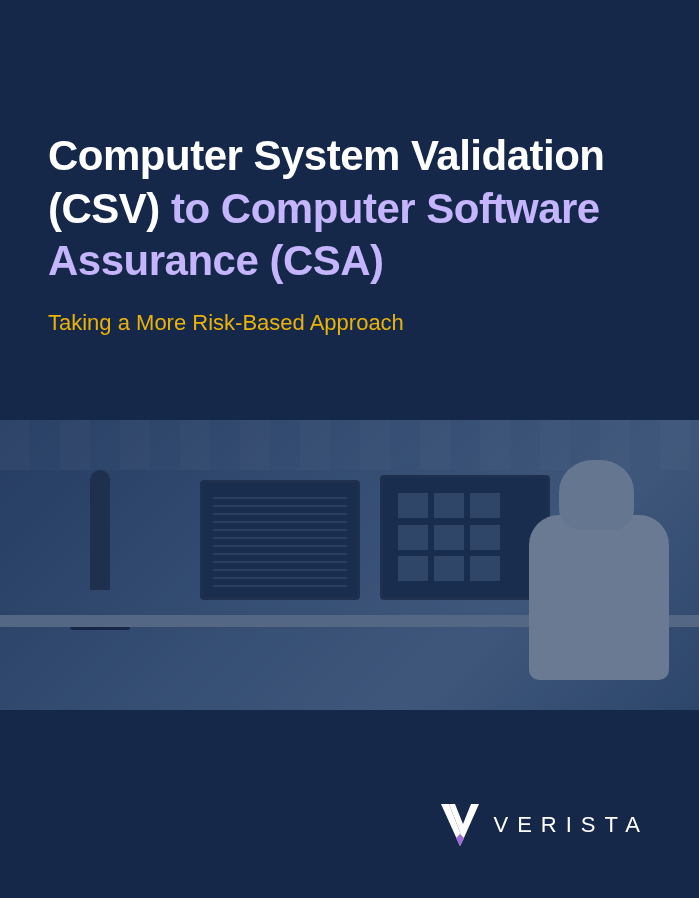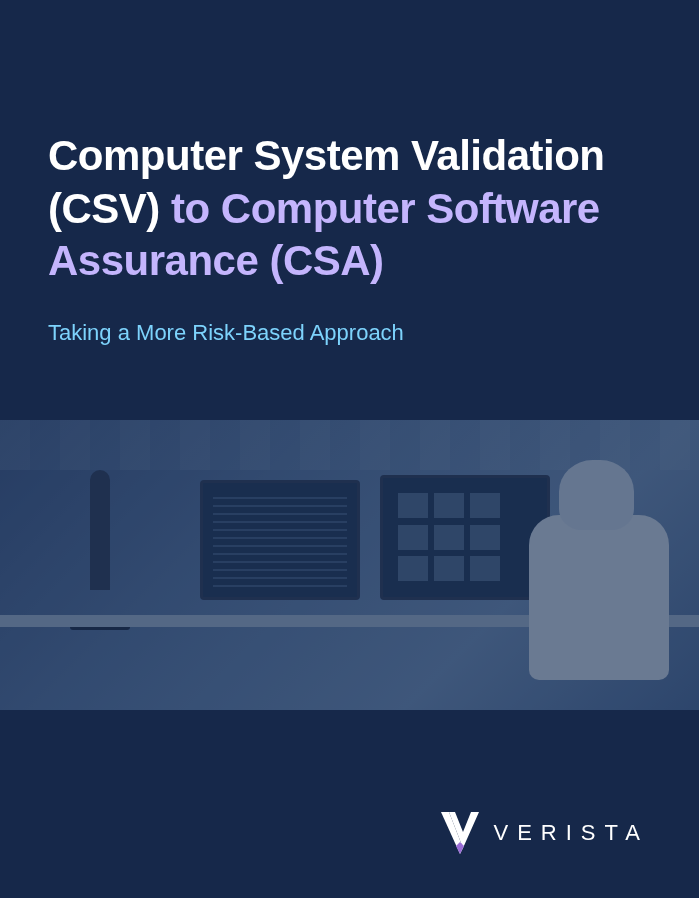--- a/index.html
+++ b/index.html
@@ -28,22 +28,22 @@
     }
     .title-white {
       color: #ffffff;
     }
     .title-purple {
       color: #c4b5fd;
     }
     .subtitle {
       font-size: 22px;
       font-weight: 400;
-      color: #7dd3fc;
-      margin-top: 32px;
+      color: #eab308;
+      margin-top: 22px;
     }
     .hero-image {
       position: absolute;
       top: 420px;
       left: 0;
       width: 699px;
       height: 290px;
       background: linear-gradient(135deg, #3a5580 0%, #5a7aa3 40%, #7090b5 70%, #4a6a95 100%);
       overflow: hidden;
     }
@@ -166,21 +166,21 @@
         90deg,
         rgba(150, 175, 200, 0.2) 0px,
         rgba(150, 175, 200, 0.2) 30px,
         rgba(110, 140, 175, 0.2) 30px,
         rgba(110, 140, 175, 0.2) 60px
       );
     }
 
     .logo-area {
       position: absolute;
-      bottom: 44px;
+      bottom: 52px;
       right: 50px;
       display: flex;
       align-items: center;
       gap: 14px;
     }
     .logo-mark {
       width: 38px;
       height: 42px;
       position: relative;
     }

